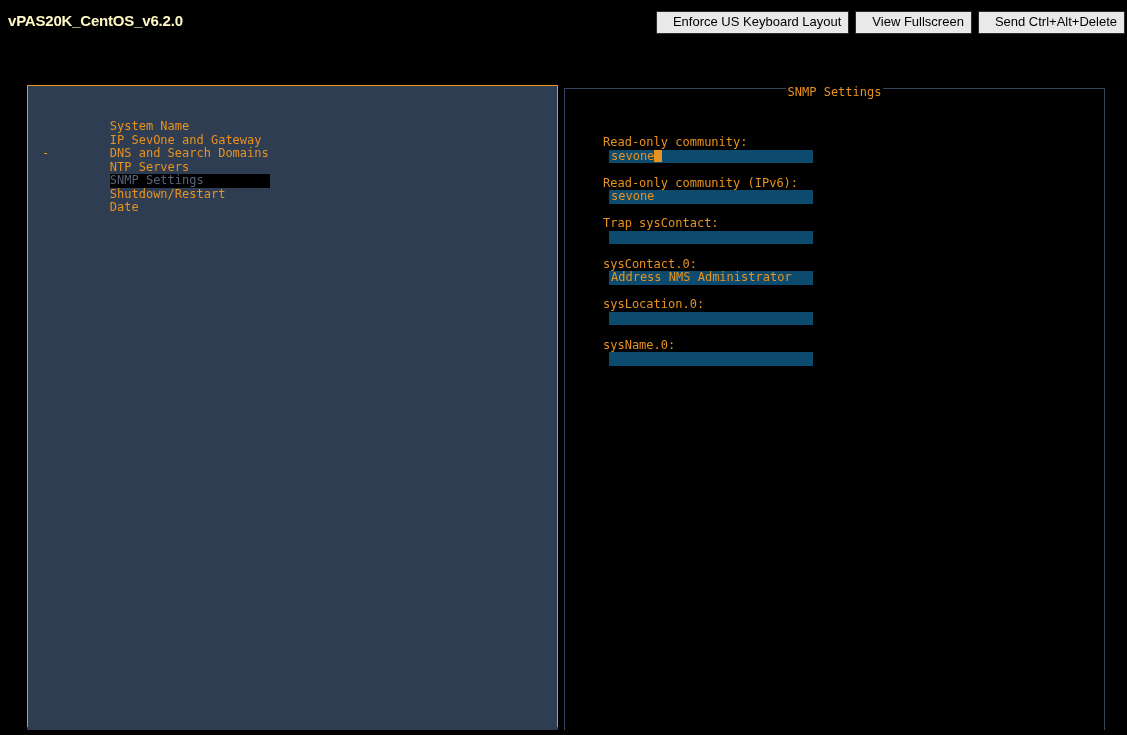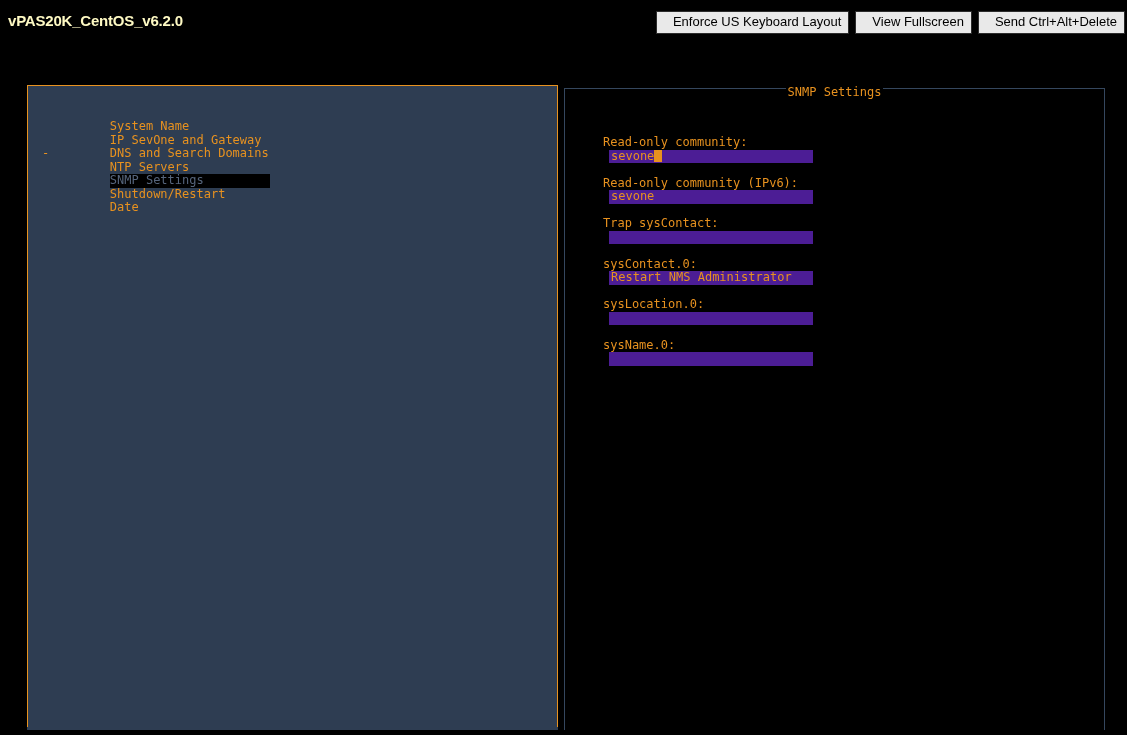--- a/index.html
+++ b/index.html
@@ -143,21 +143,21 @@
     white-space: pre;
     padding-left: 0px;
   }
   .field-input {
     position: relative;
     margin-left: 6px;
     margin-top: 0px;
     width: 204px;
     height: 13.5px;
     line-height: 13.5px;
-    background: #4c1d95;
+    background: #0c4a6e;
     font-size: 12px;
     color: #e8921f;
     white-space: pre;
     box-sizing: border-box;
     padding-left: 2px;
     overflow: hidden;
   }
   .field-input .cursor {
     display: inline-block;
     width: 7.2px;
@@ -259,21 +259,21 @@
         <div class="field-input"><span>sevone</span></div>
       </div>
 
       <div class="field-group">
         <div class="field-label">Trap sysContact:</div>
         <div class="field-input"><span></span></div>
       </div>
 
       <div class="field-group">
         <div class="field-label">sysContact.0:</div>
-        <div class="field-input"><span>Restart NMS Administrator</span></div>
+        <div class="field-input"><span>Address NMS Administrator</span></div>
       </div>
 
       <div class="field-group">
         <div class="field-label">sysLocation.0:</div>
         <div class="field-input"><span></span></div>
       </div>
 
       <div class="field-group">
         <div class="field-label">sysName.0:</div>
         <div class="field-input"><span></span></div>

